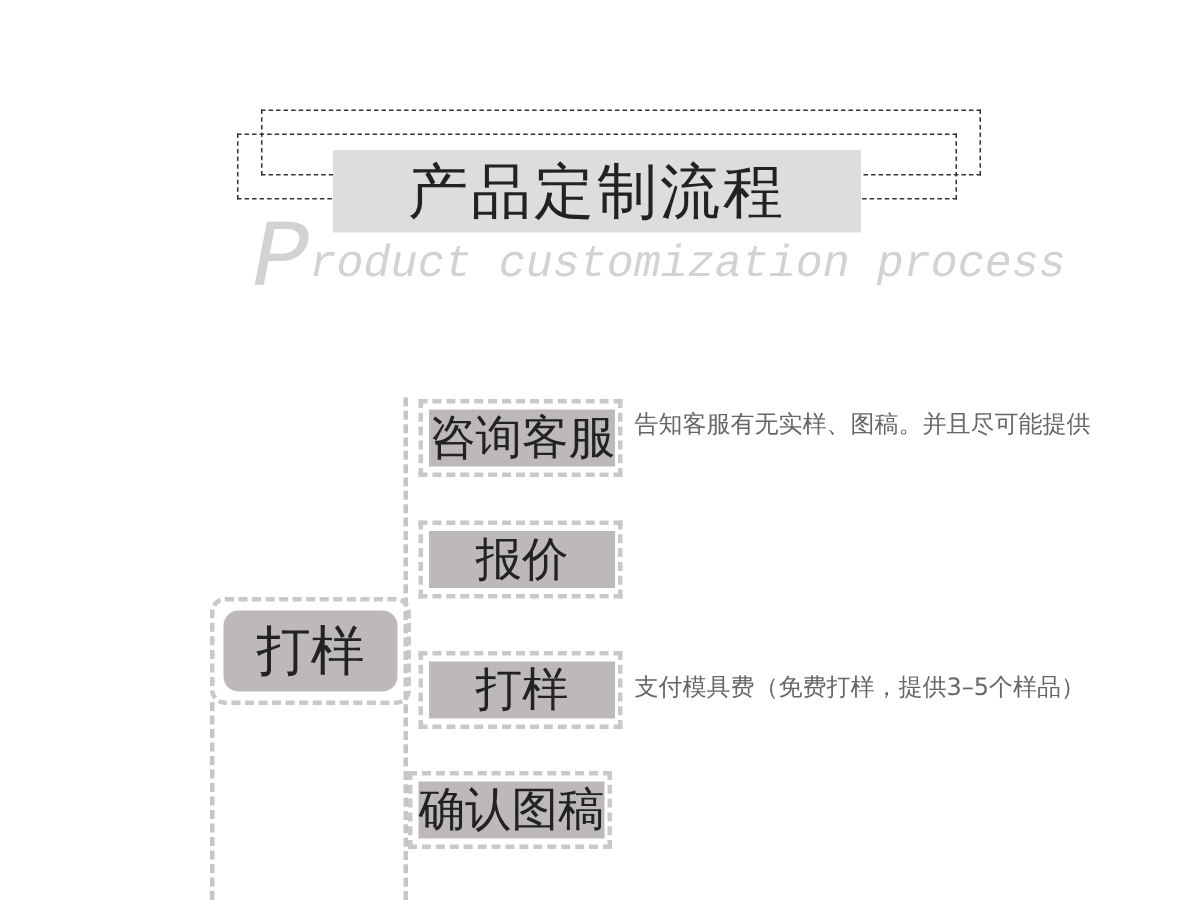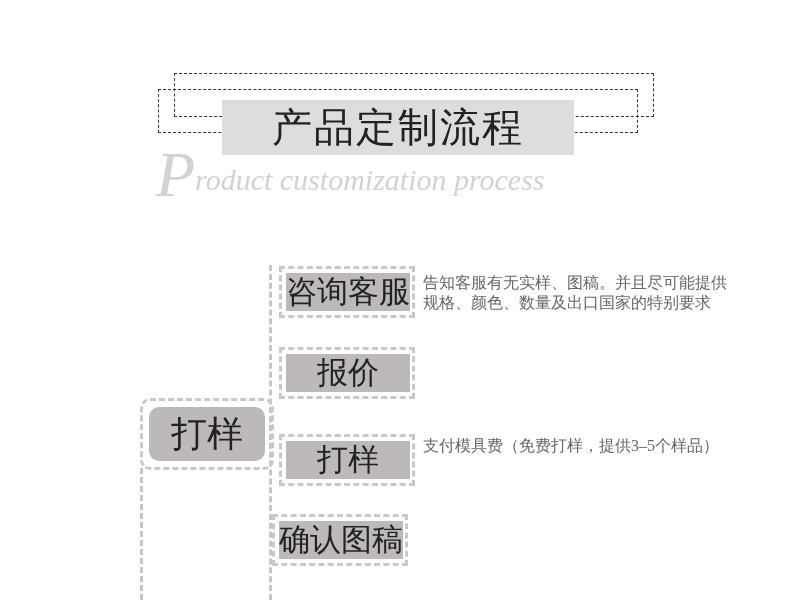--- a/index.html
+++ b/index.html
@@ -1,25 +1,25 @@
 <!DOCTYPE html>
 <html><head>
 <meta charset="utf-8">
 <style>
   html,body{margin:0;padding:0;background:#fff;}
   body{width:790px;height:600px;position:relative;overflow:hidden;font-family:"DejaVu Sans",sans-serif;}
   .abs{position:absolute;}
   .dash{border:1px dashed #333;}
   .title-box{left:222px;top:100px;width:352px;height:55px;background:#dddddb;display:flex;align-items:center;justify-content:center;font-size:40px;color:#222;font-weight:300;letter-spacing:2px;}
-  .subtitle{left:156px;top:138px;font-family:Liberation Serif, serif;font-style:italic;color:#d2d2d2;font-size:30px;white-space:nowrap;}
+  .subtitle{left:168px;top:138px;font-family:Liberation Mono, monospace;font-style:italic;color:#d2d2d2;font-size:30px;white-space:nowrap;}
   .subtitle .big{font-size:64px;vertical-align:-6px;}
   .vline{border-left:3px dashed #c6c6c6;}
   .step{border:3px dashed #c9c9c9;background:#fff;}
   .step-inner{position:absolute;background:#bdb9b8;display:flex;align-items:center;justify-content:center;color:#222;font-size:31px;white-space:nowrap;}
-  .desc{color:#666;font-size:16px;line-height:20px;white-space:nowrap;font-family:Liberation Serif, serif;}
+  .desc{color:#666;font-size:16px;line-height:20px;white-space:nowrap;}
   .main-node{border:3px dashed #c9c9c9;border-radius:10px;}
   .main-inner{position:absolute;left:6px;top:6px;right:6px;bottom:6px;background:#bdb9b8;border-radius:10px;display:flex;align-items:center;justify-content:center;font-size:36px;color:#222;}
 </style>
 </head>
 <body>
 
 <div class="abs dash" style="left:174px;top:73px;width:478px;height:42px;"></div>
 <div class="abs dash" style="left:158px;top:89px;width:478px;height:42px;"></div>
 
 <div class="abs title-box">
@@ -39,35 +39,34 @@
   </div>
 </div>
 
 <div class="abs step" style="left:279px;top:266px;width:130px;height:46px;text-align:center;">
   <div class="step-inner" style="left:4px;top:4px;width:124px;height:38px;">
     <span>咨询客服</span>
   </div>
 </div>
 <div class="abs desc" style="left:423px;top:273px;">
   <div>告知客服有无实样、图稿。并且尽可能提供</div>
-  <div>规格、颜色、数量及出口国家的特别要求</div>
 </div>
 
 <div class="abs step" style="left:279px;top:347px;width:130px;height:46px;">
   <div class="step-inner" style="left:4px;top:4px;width:124px;height:38px;align-items:center;">
     <span>报价</span>
   </div>
 </div>
 
 <div class="abs step" style="left:279px;top:434px;width:130px;height:46px;">
   <div class="step-inner" style="left:4px;top:4px;width:124px;height:38px;">
     <span>打样</span>
   </div>
 </div>
-<div class="abs desc" style="left:423px;top:436px;">
+<div class="abs desc" style="left:423px;top:448px;">
   <div>支付模具费（免费打样，提供3–5个样品）</div>
 </div>
 
 <div class="abs step" style="left:262px;top:514px;width:130px;height:46px;margin-left:10px;">
   <div class="step-inner" style="left:4px;top:4px;width:124px;height:38px;">
     <span>确认图稿</span>
   </div>
 </div>
 <div class="abs desc" style="left:423px;top:520px;">
 </div>

